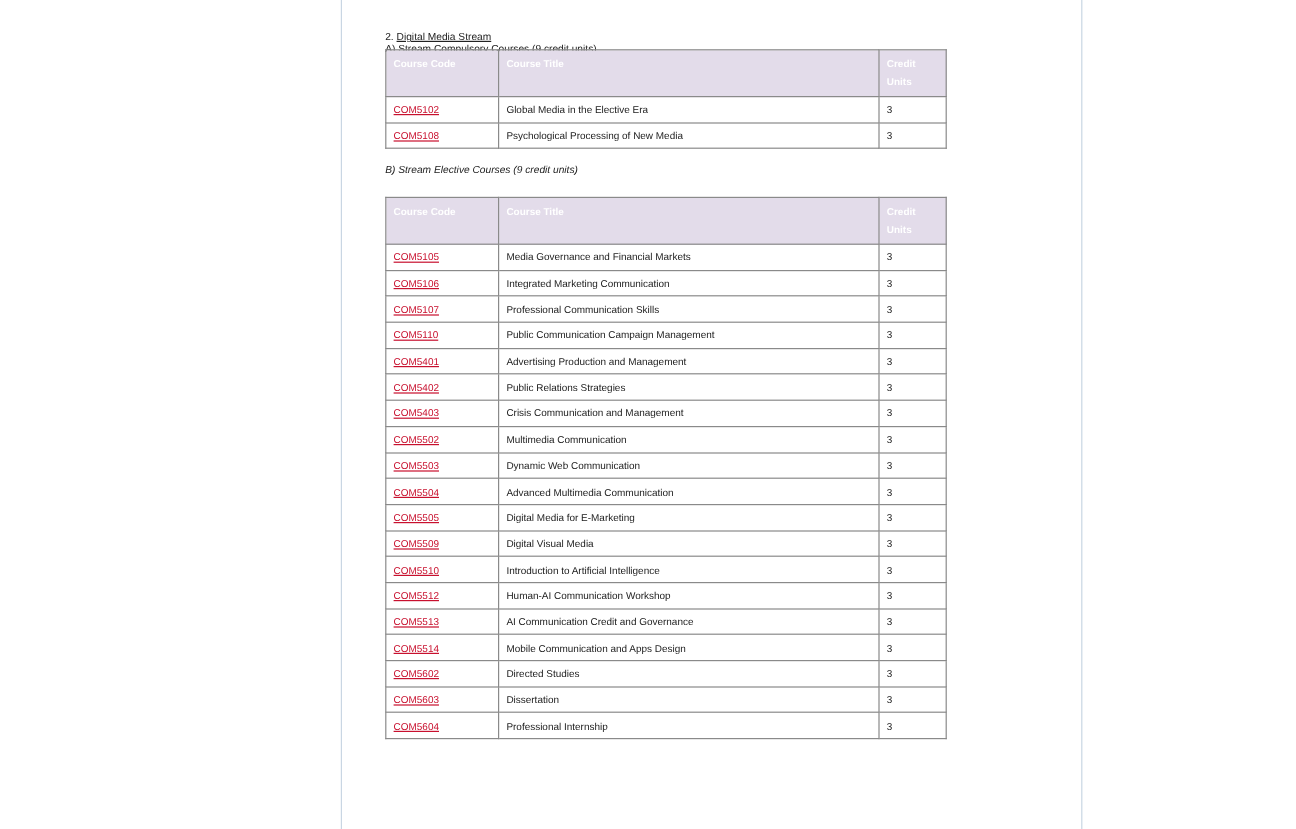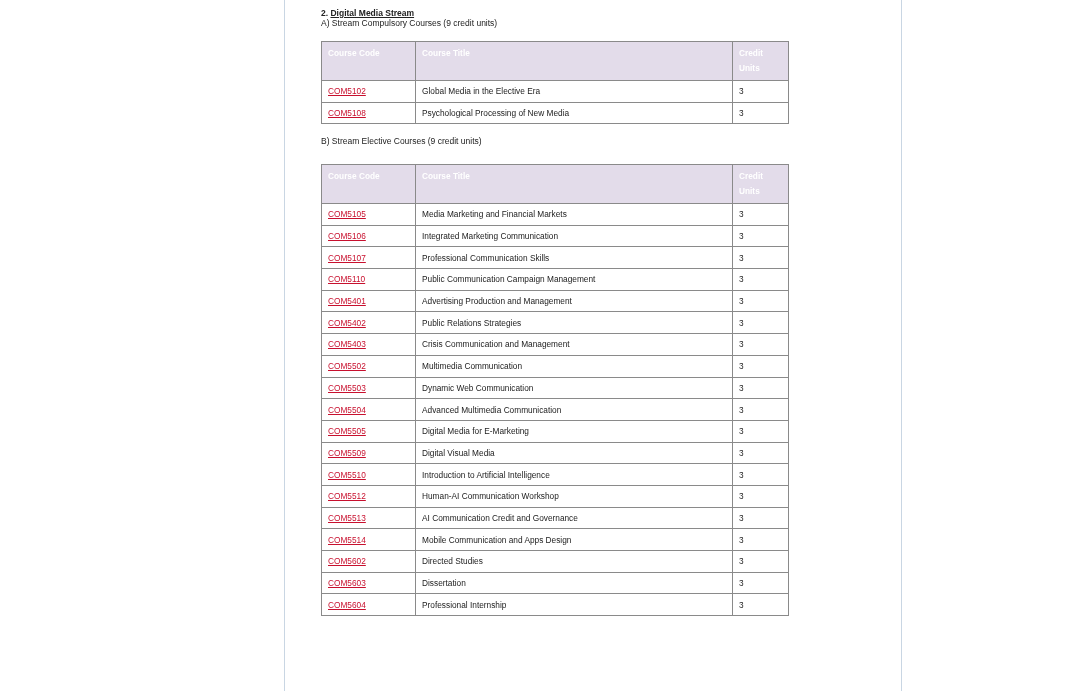--- a/index.html
+++ b/index.html
@@ -1,21 +1,21 @@
 <!DOCTYPE html>
 <html><head>
 <meta charset="utf-8">
 <style>
   html, body { margin:0; padding:0; background:#ffffff; }
   body { width:1080px; height:691px; overflow:hidden; position:relative;
          font-family:"Liberation Sans", sans-serif; color:#222; }
   .content-col { position:absolute; left:284px; top:0; width:618px; height:691px;
          border-left:1px solid #c9d6e3; border-right:1px solid #c9d6e3; box-sizing:border-box; }
   .inner { position:absolute; left:36px; top:0; width:580px; }
-  .section-title { position:absolute; top:8px; left:0; font-size:8.5px; font-weight:bold; }
+  .section-title { position:absolute; top:25px; left:0; font-size:8.5px; font-weight:normal; }
   .section-title .u { text-decoration:underline; }
   .sub { position:absolute; left:0; font-size:8.5px; color:#222; }
   table { position:absolute; left:0; border-collapse:collapse; width:468px;
           font-size:8.3px; border:1px solid #8a8a8a; }
   th { background:#e3dcea; color:#ffffff; font-weight:bold; text-align:left;
        vertical-align:top; padding:4px 6px; border:1px solid #8a8a8a; line-height:15px; }
   td { padding:0 6px; height:20.7px; border:1px solid #8a8a8a; vertical-align:middle; }
   th.c1, td.c1 { width:81px;margin-left:24px; }
   th.c3, td.c3 { width:43px; }
   a.code { color:#c8102e; text-decoration:underline; }
@@ -23,21 +23,21 @@
 </head>
 <body>
 
 <div class="content-col">
   <div class="inner">
     <div class="section-title">
       <span>2.</span>
       <span class="u">Digital Media Stream</span>
     </div>
 
-    <div class="sub" style="top:18px;">A) Stream Compulsory Courses (9 credit units)</div>
+    <div class="sub" style="top:35px;">A) Stream Compulsory Courses (9 credit units)</div>
     <table style="top:41px;">
       <thead>
         <tr>
           <th class="c1">Course Code</th>
           <th>Course Title</th>
           <th class="c3"><span>Credit</span><br><span>Units</span></th>
         </tr>
       </thead>
       <tbody id="compulsory-body">
           <tr>
@@ -46,33 +46,33 @@
             <td class="c3">3</td>
           </tr>
           <tr>
             <td class="c1"><a class="code" href="#">COM5108</a></td>
             <td>Psychological Processing of New Media</td>
             <td class="c3">3</td>
           </tr>
         </tbody>
     </table>
 
-    <div class="sub" style="top:136px;">B) Stream Elective Courses (9 credit units)</div>
+    <div class="sub" style="top:136px;font-style:italic;">B) Stream Elective Courses (9 credit units)</div>
     <table style="top:164px;">
       <thead>
         <tr>
           <th class="c1">Course Code</th>
           <th>Course Title</th>
           <th class="c3"><span>Credit</span><br><span>Units</span></th>
         </tr>
       </thead>
       <tbody id="elective-body">
           <tr>
             <td class="c1"><a class="code" href="#">COM5105</a></td>
-            <td>Media Marketing and Financial Markets</td>
+            <td>Media Governance and Financial Markets</td>
             <td class="c3">3</td>
           </tr>
           <tr>
             <td class="c1"><a class="code" href="#">COM5106</a></td>
             <td>Integrated Marketing Communication</td>
             <td class="c3">3</td>
           </tr>
           <tr>
             <td class="c1"><a class="code" href="#">COM5107</a></td>
             <td>Professional Communication Skills</td>

